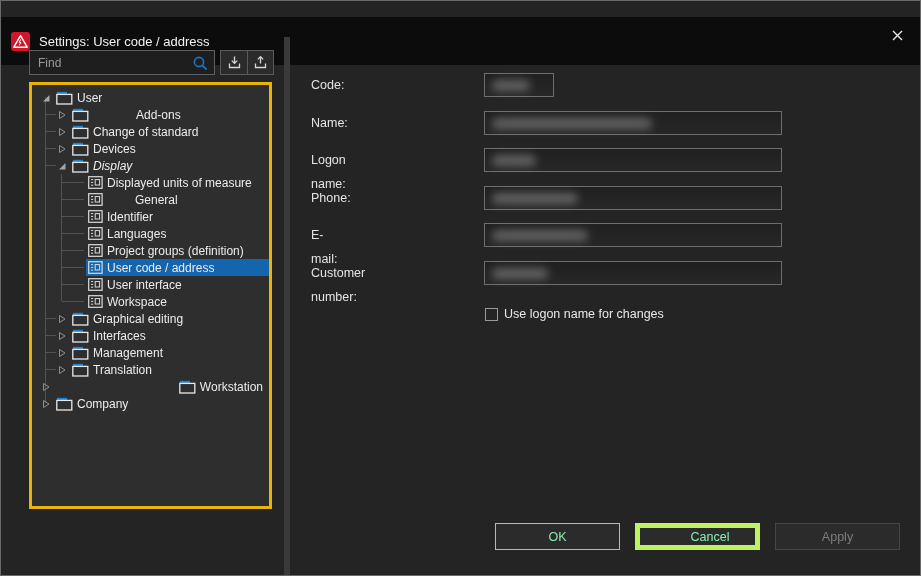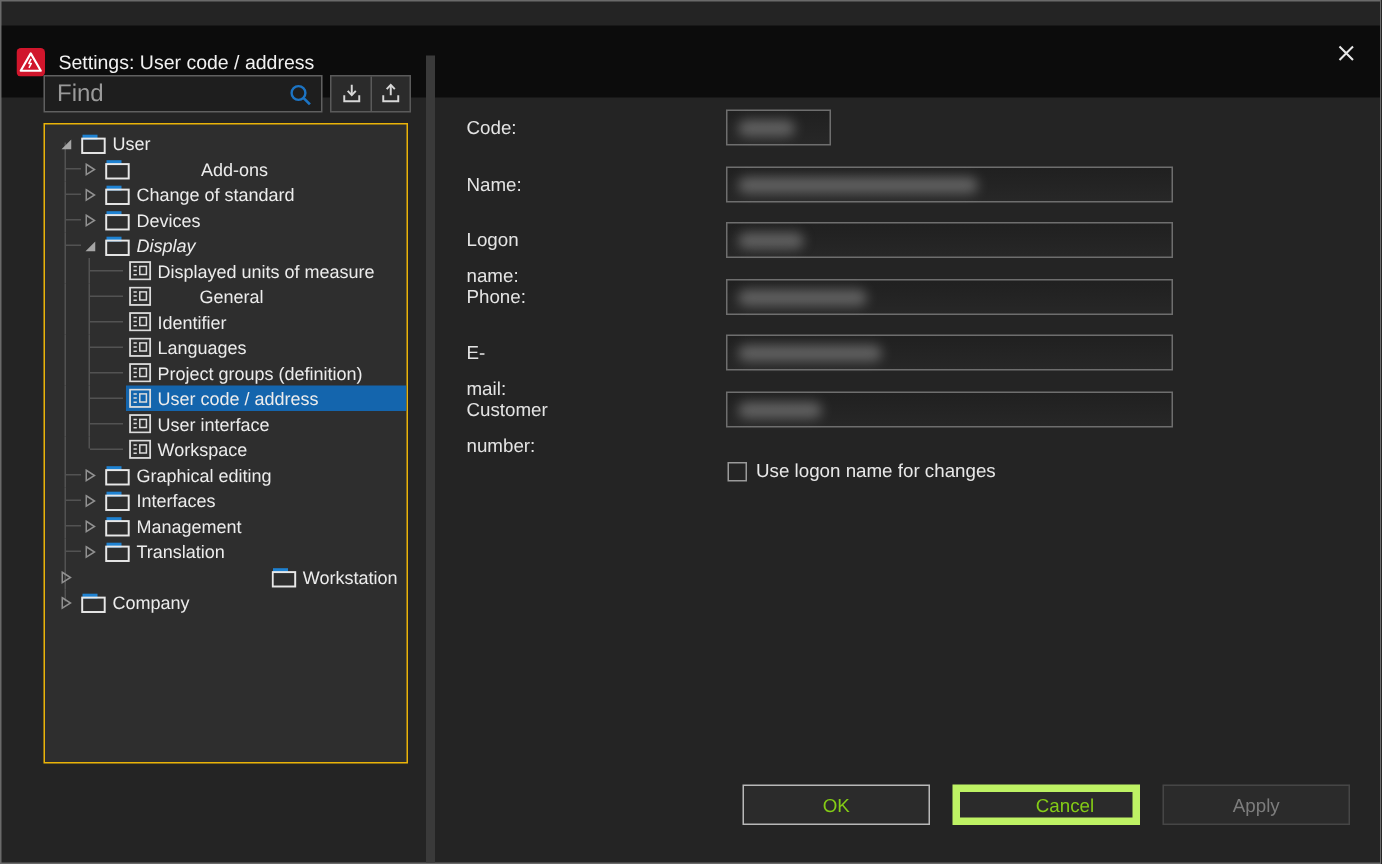--- a/index.html
+++ b/index.html
@@ -31,40 +31,40 @@
   }
 
   
   .find-box {
     position:absolute; left:28px; top:49px; width:186px; height:25px;
     background:#1e1e1e; border:1px solid #606060;
   }
   .find-box input {
     position:absolute; left:0; top:0; width:100%; height:100%;
     background:transparent; border:none; outline:none;
-    color:#14b8a6; font-family:"Liberation Sans", sans-serif; font-size:16px;
+    color:#14b8a6; font-family:"Liberation Sans", sans-serif; font-size:12px;
     padding:0 26px 0 8px;
   }
   .find-box input::placeholder { color:#9a9a9a; opacity:1; }
   .search-icon { position:absolute; right:5px; top:4px; }
 
   .io-group {
     position:absolute; left:219px; top:49px; height:25px;
     display:flex; border:1px solid #5a5a5a; background:#2b2b2b;
   }
   .io-btn {
     width:26px; height:23px; display:flex; align-items:center; justify-content:center;
     cursor:pointer;
   }
   .io-btn + .io-btn { border-left:1px solid #5a5a5a; }
 
   
   .tree-box {
     position:absolute; left:28px; top:81px; width:243px; height:427px;
-    background:#2e2e2e; border:1px solid #eab308;
+    background:#2e2e2e; border:3px solid #eab308;
     padding-top:4px; overflow:hidden;
   }
   .tree-row {
     position:relative; height:17px; display:flex; align-items:center;
     font-size:12px; color:#ececec; white-space:nowrap; cursor:default;
   }
   .tree-row .guide { position:absolute; width:1px; background:#525252; }
   .tree-row .stub  { position:absolute; height:1px; background:#525252; top:8px; }
   .expander {
     position:absolute; width:14px; height:17px;
@@ -110,21 +110,21 @@
     display:flex; align-items:center; gap:6px; font-size:12.5px; color:#e8e8e8;
     cursor:default;
   }
   .checkbox {
     width:13px; height:13px; border:1px solid #9a9a9a; background:#242424;
   }
 
   
   .dlg-btn {
     position:absolute; top:522px; width:125px; height:27px;
-    background:#2b2b2b; color:#84cc16; font-size:12.5px;
+    background:#2b2b2b; color:#86efac; font-size:12.5px;
     display:flex; align-items:center; justify-content:center; cursor:pointer;
   }
   .btn-ok     { left:494px; border:1px solid #b8b8b8; }
   .btn-cancel { left:634px; border:5px solid #bef264;padding-left:25px; }
   .btn-apply  { left:774px; border:1px solid #464646; color:#7d7d7d; }
 </style>
 </head>
 <body>
 
 <div class="window">

